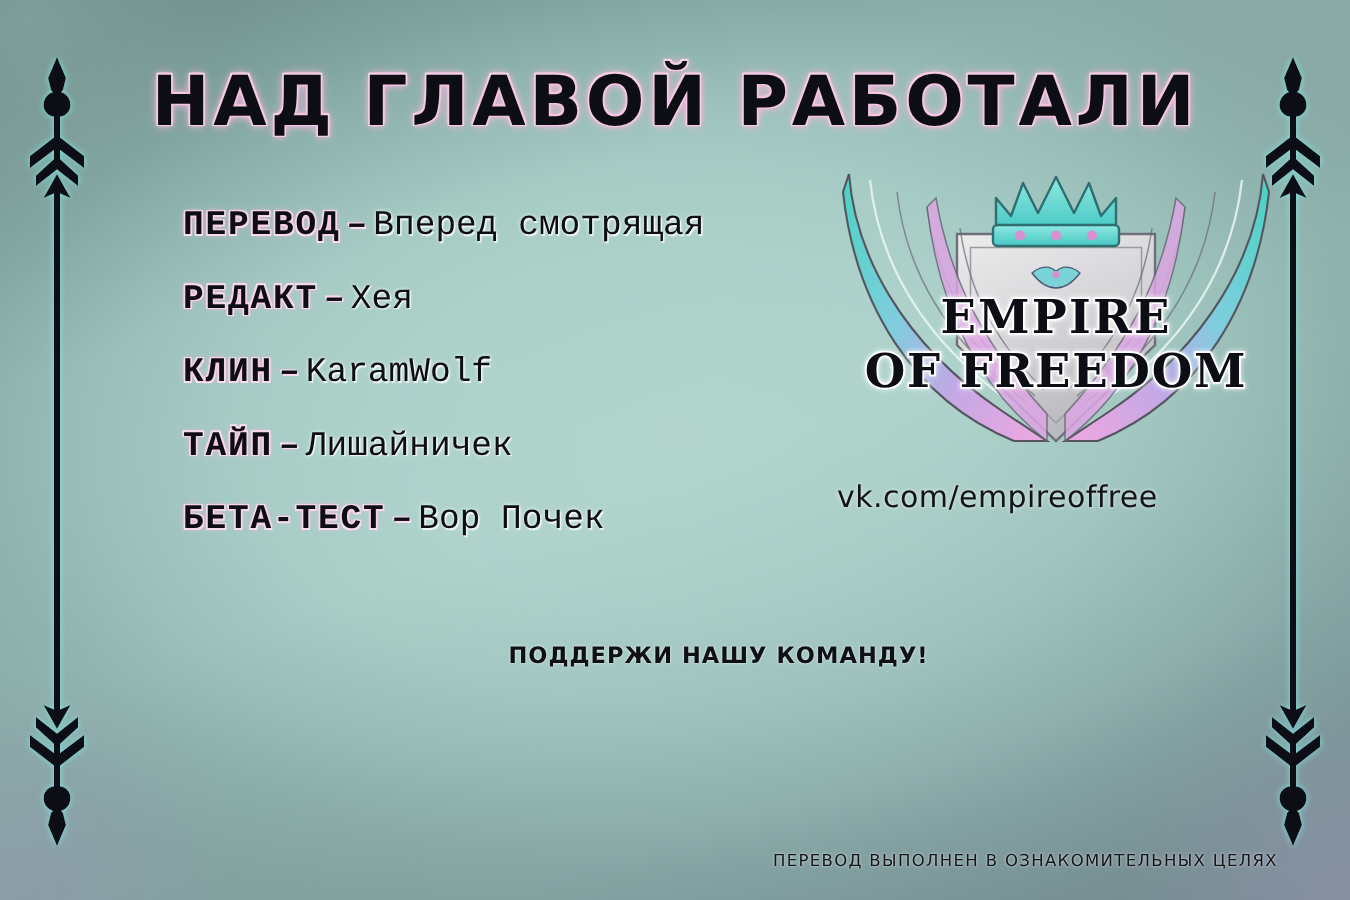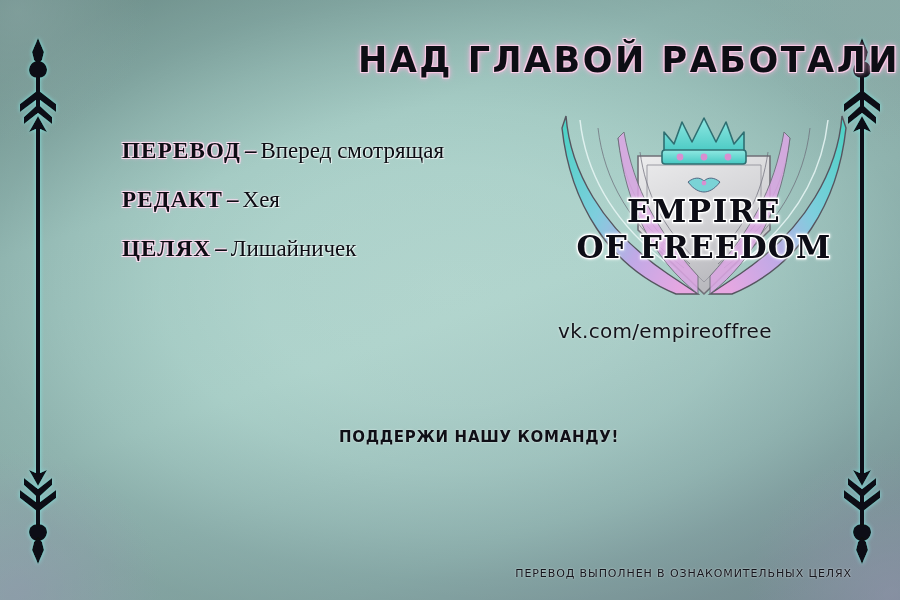--- a/index.html
+++ b/index.html
@@ -49,22 +49,22 @@
   .ornament.left  { left: 9px; }
   .ornament.right { left: 833px; }
   .ornament svg { display: block; }
 
   
   .title {
     position: absolute;
     top: 40px;
     left: 0;
     width: 900px;
-    text-align: right;
-    font-size: 35px;
+    text-align: center;
+    font-size: 46px;
     font-weight: bold;
     letter-spacing: 2.5px;
     color: #0d0d14;
     font-family: "DejaVu Sans", sans-serif;
     text-shadow:
       0 0 2px #f6c9e4, 0 0 4px #f3bcdd, 0 0 7px #f0b4d8,
       1px 1px 0 #fde9f5, -1px 1px 0 #fde9f5,
       1px -1px 0 #fde9f5, -1px -1px 0 #fde9f5;
     z-index: 4;
   }
@@ -75,21 +75,21 @@
     top: 126px;
     left: 122px;
     width: 440px;
     z-index: 4;
   }
   .credit-row {
     height: 49px;
     line-height: 49px;
     white-space: nowrap;
     font-size: 23px;
-    font-family: Liberation Serif, serif;
+    font-family: Liberation Mono, monospace;
   }
   .credit-role {
     font-weight: bold;
     letter-spacing: 1.2px;
     color: #0d0d14;
     text-shadow:
       0 0 2px #f6c9e4, 0 0 4px #f2badc,
       1px 1px 0 #fdeaf6, -1px 1px 0 #fdeaf6,
       1px -1px 0 #fdeaf6, -1px -1px 0 #fdeaf6;
   }
@@ -231,21 +231,27 @@
   <div class="title">НАД ГЛАВОЙ РАБОТАЛИ</div>
 
   <div class="credits">
     <div class="credit-row">
       <span class="credit-role">ПЕРЕВОД</span><span class="credit-dash">–</span><span class="credit-name">Вперед смотрящая</span>
     </div>
     <div class="credit-row">
       <span class="credit-role">РЕДАКТ</span><span class="credit-dash">–</span><span class="credit-name">Хея</span>
     </div>
     <div class="credit-row">
-      <span class="credit-role">ЦЕЛЯХ</span><span class="credit-dash">–</span><span class="credit-name">Лишайничек</span>
+      <span class="credit-role">КЛИН</span><span class="credit-dash">–</span><span class="credit-name">KaramWolf</span>
+    </div>
+    <div class="credit-row">
+      <span class="credit-role">ТАЙП</span><span class="credit-dash">–</span><span class="credit-name">Лишайничек</span>
+    </div>
+    <div class="credit-row">
+      <span class="credit-role">БЕТА-ТЕСТ</span><span class="credit-dash">–</span><span class="credit-name">Вор Почек</span>
     </div>
   </div>
 
   <div class="logo">
     <svg width="312" height="210" viewBox="0 0 312 210" xmlns="http://www.w3.org/2000/svg">
       <defs>
         <linearGradient id="wingL" x1="0" y1="0.1" x2="1" y2="0.8">
           <stop offset="0%" stop-color="#4fd2c6"></stop>
           <stop offset="38%" stop-color="#7ecedd"></stop>
           <stop offset="68%" stop-color="#c0a9e6"></stop>

